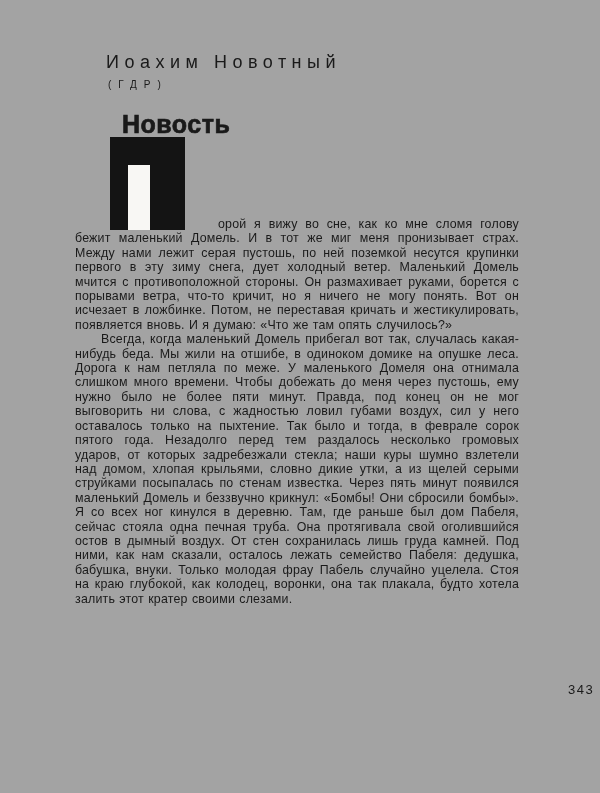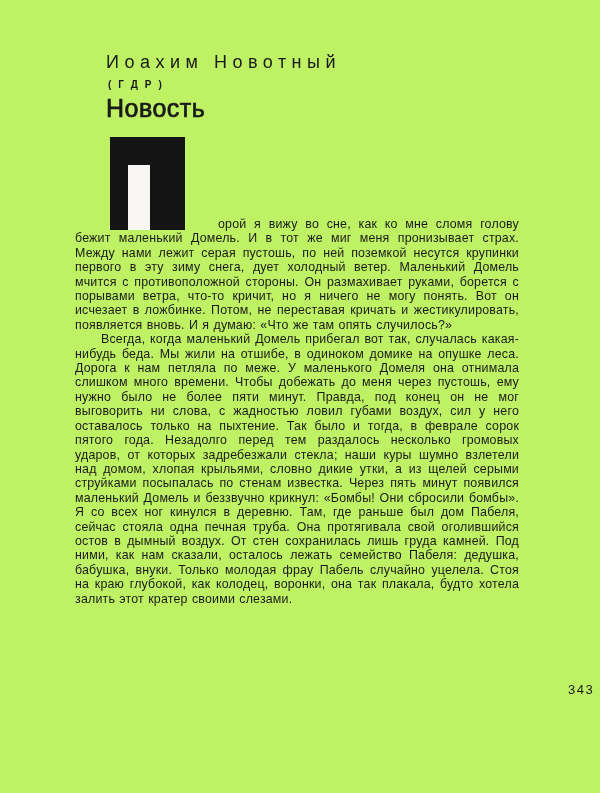--- a/index.html
+++ b/index.html
@@ -4,50 +4,50 @@
 <style>
   html, body {
     margin: 0;
     padding: 0;
     background: #f8f7f4;
   }
   .page {
     position: relative;
     width: 600px;
     height: 793px;
-    background: #bef264;
+    background: #a3a3a3;
     overflow: hidden;
     font-family: "Liberation Sans", sans-serif;
     color: #1a1a1a;
   }
   
   .author {
     position: absolute;
     left: 106px;
     top: 52px;
     font-size: 18px;
     letter-spacing: 5.5px;
     white-space: nowrap;
   }
   .country {
     position: absolute;
     left: 108px;
     top: 79px;
     font-size: 10px;
-    font-weight: bold;
+    font-weight: normal;
     letter-spacing: 7px;
     white-space: nowrap;
   }
   .title {
     position: absolute;
     left: 106px;
     top: 94px;
-    margin: 0;
+    margin: 16px;
     font-size: 25px;
-    font-weight: normal;
+    font-weight: bold;
     letter-spacing: 0.5px;
     -webkit-text-stroke: 0.7px #1a1a1a;
     white-space: nowrap;
   }
   
   .dropcap {
     position: absolute;
     left: 110px;
     top: 137px;
     width: 75px;

